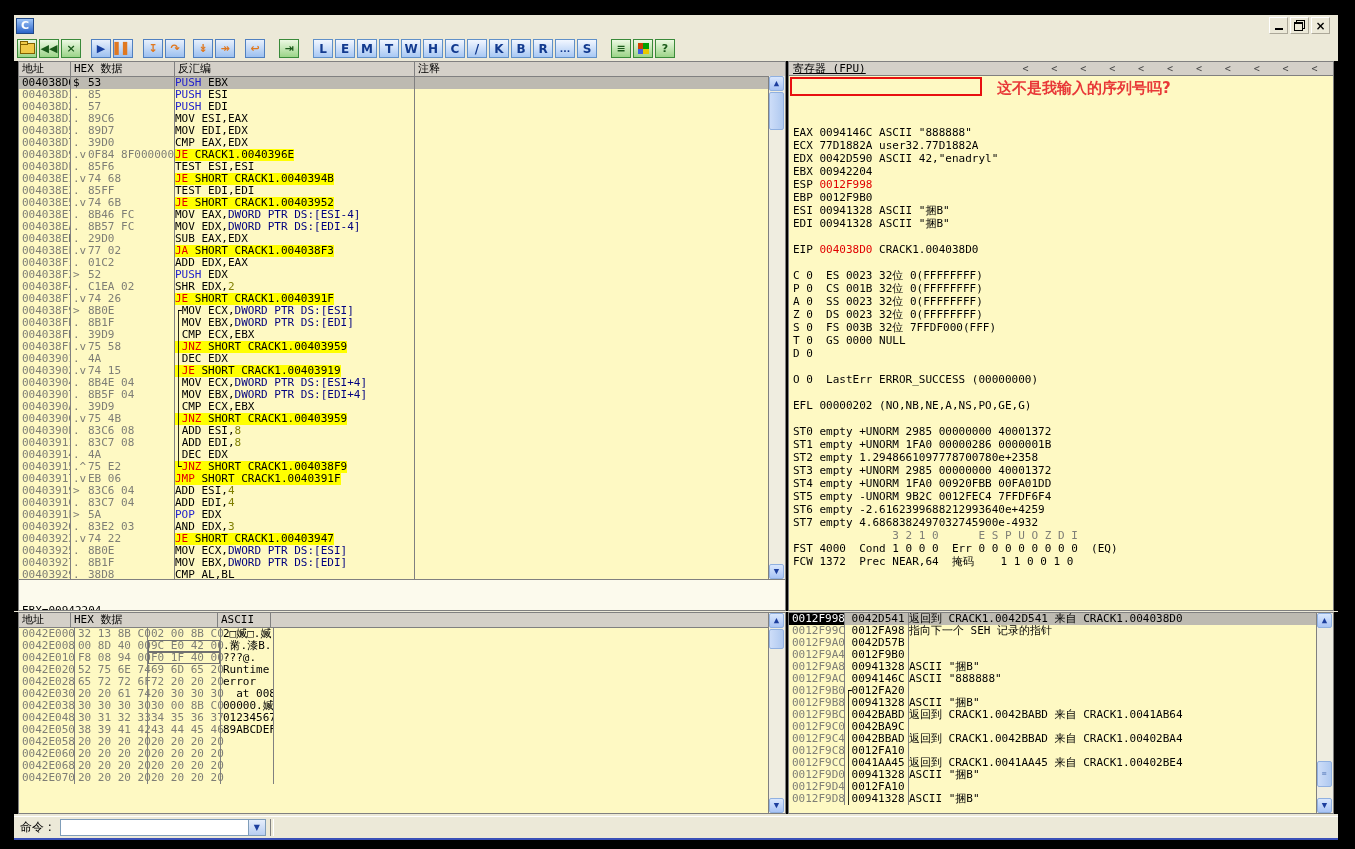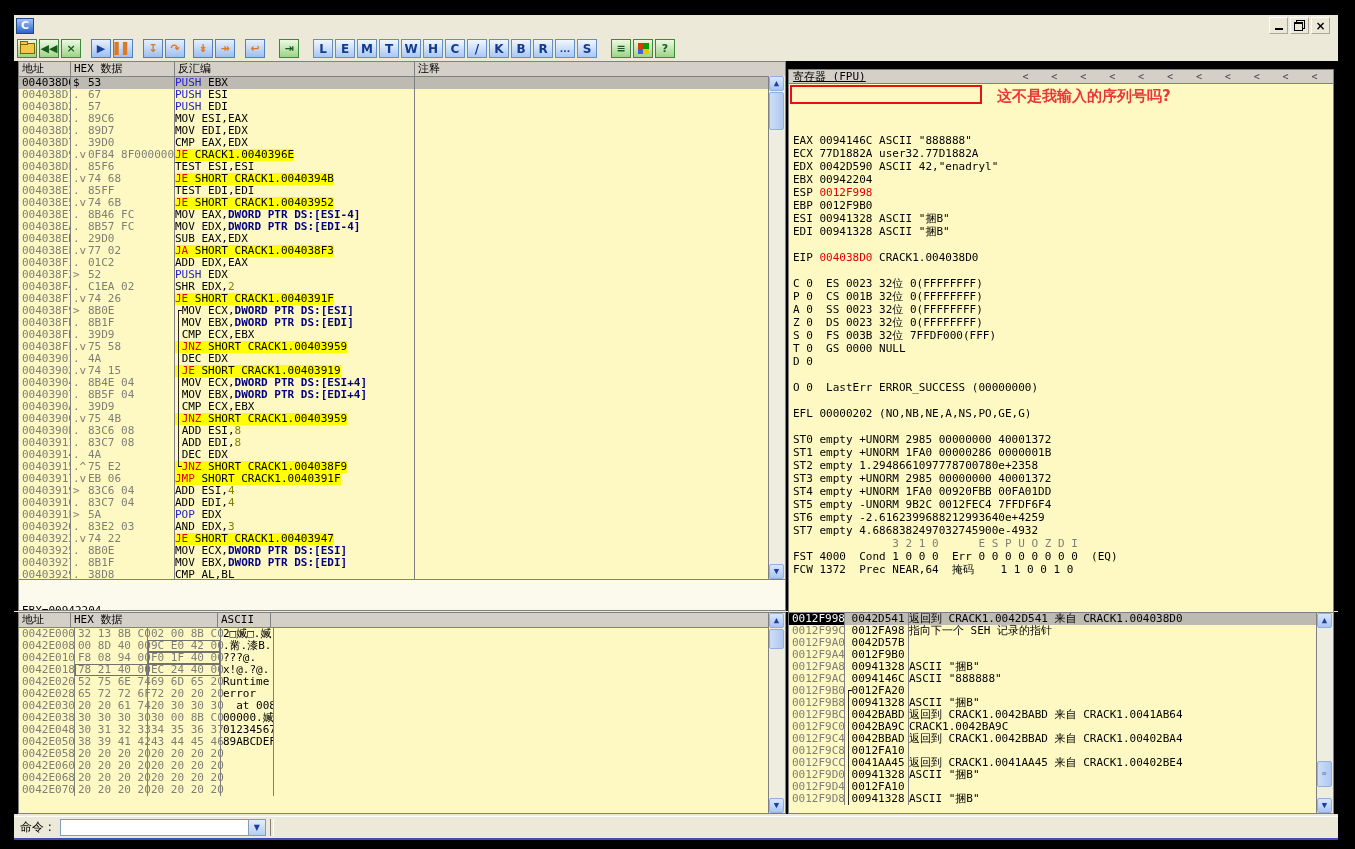--- a/index.html
+++ b/index.html
@@ -41,39 +41,39 @@
   .gridicon:after{content:"";position:absolute;left:0;top:6px;width:11px;height:5px;
         background:linear-gradient(90deg,#4060E0 50%,#E8C800 50%);}
   
   .workarea{position:absolute;left:0;top:46px;width:100%;height:550px;background:#000;}
   .bottomarea{position:absolute;left:0;top:597px;width:100%;height:202px;background:#000;}
   .pane{position:absolute;background:#fef9c3;border:1px solid #808080;box-sizing:border-box;
         overflow:hidden;font-family:"DejaVu Sans Mono",monospace;font-size:11px;line-height:12px;}
   .phead{height:14px;background:#D4D0C8;border-bottom:1px solid #808080;display:flex;
         color:#000;font-size:11px;line-height:13px;white-space:pre;}
   .phead .hc{border-right:1px solid #808080;padding-left:3px;box-sizing:border-box;flex:none;}
-  .k{color:#000;} .b{color:#2222CC;} .r{color:#E00000;} .n{color:#000080;font-weight:bold;}
+  .k{color:#000;} .b{color:#2222CC;} .r{color:#E00000;} .n{color:#000080;}
   .o{color:#7F7F00;} .g{color:#7E7E76;}
   .hl{background:#FFFF00;}
   
   .cpu{left:4px;top:0;width:768px;height:550px;display:flex;flex-direction:column;}
   .drows{flex:1;overflow:hidden;}
   .drow{height:12px;display:flex;white-space:pre;}
   .drow.sel{background:#BDBAB1;}
   .drow.sel .g{color:#000;}
   .da{width:52px;flex:none;padding-left:3px;border-right:1px solid #808080;box-sizing:border-box;overflow:hidden;}
   .dh{width:104px;flex:none;border-right:1px solid #808080;box-sizing:border-box;overflow:hidden;display:flex;}
   .dh .mk{width:17px;flex:none;padding-left:2px;box-sizing:border-box;}
   .dd{width:240px;flex:none;border-right:1px solid #808080;box-sizing:border-box;overflow:hidden;}
   .dc{flex:1;}
   .dinfo{height:30px;border-top:1px solid #808080;background:#FCFAED;white-space:pre;
          overflow:hidden;padding-left:3px;}
   .dinfo div{height:14px;line-height:14px;}
   
-  .regs{left:774px;top:8px;width:546px;height:550px;}
+  .regs{left:774px;top:0;width:546px;height:550px;}
   .rhead{height:14px;background:#D4D0C8;border-bottom:1px solid #808080;position:relative;
          font-size:11px;line-height:13px;padding-left:4px;box-sizing:border-box;}
   .rhead .title{text-decoration:underline;}
   .chev{position:absolute;right:4px;top:0;width:318px;display:flex;}
   .chev span{flex:1;text-align:center;color:#444;font-size:10px;line-height:13px;}
   .rbody{position:relative;padding:2px 0 0 4px;white-space:pre;}
   .rline{height:13px;line-height:13px;}
   .redbox{position:absolute;left:1px;top:1px;width:188px;height:15px;border:2px solid #E81010;}
   .annot{position:absolute;left:208px;top:6px;color:#E83838;font-family:"DejaVu Sans",sans-serif;
          font-size:15px;font-weight:bold;white-space:nowrap;}
@@ -231,21 +231,21 @@
 
     <div class="pane cpu">
       <div class="phead">
         <span class="hc" style="width:52px">地址</span>
         <span class="hc" style="width:104px">HEX 数据</span>
         <span class="hc" style="width:240px">反汇编</span>
         <span class="hc" style="flex:1;border-right:0">注释</span>
       </div>
       <div class="drows" id="drows">
           <div class="drow sel"><span class="da g">004038D0</span><span class="dh g"><span class="mk">$</span><span>53</span></span><span class="dd"><span class="b">PUSH</span><span class="k"> EBX</span></span><span class="dc"></span></div>
-          <div class="drow"><span class="da g">004038D1</span><span class="dh g"><span class="mk">.</span><span>67</span></span><span class="dd"><span class="b">PUSH</span><span class="k"> ESI</span></span><span class="dc"></span></div>
+          <div class="drow"><span class="da g">004038D1</span><span class="dh g"><span class="mk">.</span><span>85</span></span><span class="dd"><span class="b">PUSH</span><span class="k"> ESI</span></span><span class="dc"></span></div>
           <div class="drow"><span class="da g">004038D2</span><span class="dh g"><span class="mk">.</span><span>57</span></span><span class="dd"><span class="b">PUSH</span><span class="k"> EDI</span></span><span class="dc"></span></div>
           <div class="drow"><span class="da g">004038D3</span><span class="dh g"><span class="mk">.</span><span>89C6</span></span><span class="dd"><span class="k">MOV ESI,EAX</span></span><span class="dc"></span></div>
           <div class="drow"><span class="da g">004038D5</span><span class="dh g"><span class="mk">.</span><span>89D7</span></span><span class="dd"><span class="k">MOV EDI,EDX</span></span><span class="dc"></span></div>
           <div class="drow"><span class="da g">004038D7</span><span class="dh g"><span class="mk">.</span><span>39D0</span></span><span class="dd"><span class="k">CMP EAX,EDX</span></span><span class="dc"></span></div>
           <div class="drow"><span class="da g">004038D9</span><span class="dh g"><span class="mk">.v</span><span>0F84 8F000000</span></span><span class="dd"><span class="hl"><span class="r">JE</span><span class="k"> CRACK1.0040396E</span></span></span><span class="dc"></span></div>
           <div class="drow"><span class="da g">004038DF</span><span class="dh g"><span class="mk">.</span><span>85F6</span></span><span class="dd"><span class="k">TEST ESI,ESI</span></span><span class="dc"></span></div>
           <div class="drow"><span class="da g">004038E1</span><span class="dh g"><span class="mk">.v</span><span>74 68</span></span><span class="dd"><span class="hl"><span class="r">JE</span><span class="k"> SHORT CRACK1.0040394B</span></span></span><span class="dc"></span></div>
           <div class="drow"><span class="da g">004038E3</span><span class="dh g"><span class="mk">.</span><span>85FF</span></span><span class="dd"><span class="k">TEST EDI,EDI</span></span><span class="dc"></span></div>
           <div class="drow"><span class="da g">004038E5</span><span class="dh g"><span class="mk">.v</span><span>74 6B</span></span><span class="dd"><span class="hl"><span class="r">JE</span><span class="k"> SHORT CRACK1.00403952</span></span></span><span class="dc"></span></div>
           <div class="drow"><span class="da g">004038E7</span><span class="dh g"><span class="mk">.</span><span>8B46 FC</span></span><span class="dd"><span class="k">MOV EAX,</span><span class="n">DWORD PTR DS:[ESI-4]</span></span><span class="dc"></span></div>
@@ -321,21 +321,20 @@
       <div class="phead">
         <span class="hc" style="width:52px">地址</span>
         <span class="hc" style="width:147px">HEX 数据</span>
         <span class="hc" style="width:53px">ASCII</span>
         <span class="hc" style="flex:1;border-right:0"></span>
       </div>
       <div class="mrows" id="mrows">
           <div class="mrow"><span class="ma g">0042E000</span><span class="mg g">32 13 8B C0</span><span class="mg g">02 00 8B C0</span><span class="mas k">2□媙□.媙</span><span class="mrest"></span></div>
           <div class="mrow"><span class="ma g">0042E008</span><span class="mg g">00 8D 40 00</span><span class="mg g box">9C E0 42 00</span><span class="mas k">.黹.漆B.</span><span class="mrest"></span></div>
           <div class="mrow"><span class="ma g">0042E010</span><span class="mg g">F8 08 94 00</span><span class="mg g box">F0 1F 40 00</span><span class="mas k">???@.</span><span class="mrest"></span></div>
-          <div class="mrow"><span class="ma g">0042E018</span><span class="mg g box">78 21 40 00</span><span class="mg g box">EC 24 40 00</span><span class="mas k">x!@.?@.</span><span class="mrest"></span></div>
           <div class="mrow"><span class="ma g">0042E020</span><span class="mg g">52 75 6E 74</span><span class="mg g">69 6D 65 20</span><span class="mas k">Runtime</span><span class="mrest"></span></div>
           <div class="mrow"><span class="ma g">0042E028</span><span class="mg g">65 72 72 6F</span><span class="mg g">72 20 20 20</span><span class="mas k">error</span><span class="mrest"></span></div>
           <div class="mrow"><span class="ma g">0042E030</span><span class="mg g">20 20 61 74</span><span class="mg g">20 30 30 30</span><span class="mas k">  at 008</span><span class="mrest"></span></div>
           <div class="mrow"><span class="ma g">0042E038</span><span class="mg g">30 30 30 30</span><span class="mg g">30 00 8B C0</span><span class="mas k">00000.媙</span><span class="mrest"></span></div>
           <div class="mrow"><span class="ma g">0042E048</span><span class="mg g">30 31 32 33</span><span class="mg g">34 35 36 37</span><span class="mas k">01234567</span><span class="mrest"></span></div>
           <div class="mrow"><span class="ma g">0042E050</span><span class="mg g">38 39 41 42</span><span class="mg g">43 44 45 46</span><span class="mas k">89ABCDEF</span><span class="mrest"></span></div>
           <div class="mrow"><span class="ma g">0042E058</span><span class="mg g">20 20 20 20</span><span class="mg g">20 20 20 20</span><span class="mas k"></span><span class="mrest"></span></div>
           <div class="mrow"><span class="ma g">0042E060</span><span class="mg g">20 20 20 20</span><span class="mg g">20 20 20 20</span><span class="mas k"></span><span class="mrest"></span></div>
           <div class="mrow"><span class="ma g">0042E068</span><span class="mg g">20 20 20 20</span><span class="mg g">20 20 20 20</span><span class="mas k"></span><span class="mrest"></span></div>
           <div class="mrow"><span class="ma g">0042E070</span><span class="mg g">20 20 20 20</span><span class="mg g">20 20 20 20</span><span class="mas k"></span><span class="mrest"></span></div>
@@ -351,21 +350,21 @@
       <div id="srows">
           <div class="srow sel"><span class="sa g">0012F998</span><span class="sv k"> 0042D541</span><span class="sc k">返回到 CRACK1.0042D541 来自 CRACK1.004038D0</span></div>
           <div class="srow"><span class="sa g">0012F99C</span><span class="sv k"> 0012FA98</span><span class="sc k">指向下一个 SEH 记录的指针</span></div>
           <div class="srow"><span class="sa g">0012F9A0</span><span class="sv k"> 0042D57B</span></div>
           <div class="srow"><span class="sa g">0012F9A4</span><span class="sv k"> 0012F9B0</span><span class="sc k"></span></div>
           <div class="srow"><span class="sa g">0012F9A8</span><span class="sv k"> 00941328</span><span class="sc k">ASCII "捆B"</span></div>
           <div class="srow"><span class="sa g">0012F9AC</span><span class="sv k"> 0094146C</span><span class="sc k">ASCII "888888"</span></div>
           <div class="srow"><span class="sa g">0012F9B0</span><span class="sv k">┌0012FA20</span><span class="sc k"></span></div>
           <div class="srow"><span class="sa g">0012F9B8</span><span class="sv k">│00941328</span><span class="sc k">ASCII "捆B"</span></div>
           <div class="srow"><span class="sa g">0012F9BC</span><span class="sv k">│0042BABD</span><span class="sc k">返回到 CRACK1.0042BABD 来自 CRACK1.0041AB64</span></div>
-          <div class="srow"><span class="sa g">0012F9C0</span><span class="sv k">│0042BA9C</span><span class="sc k">CRACK1.0042BA9C</span></div>
+          <div class="srow"><span class="sa g">0012F9C0</span><span class="sv k">│0042BA9C</span></div>
           <div class="srow"><span class="sa g">0012F9C4</span><span class="sv k">│0042BBAD</span><span class="sc k">返回到 CRACK1.0042BBAD 来自 CRACK1.00402BA4</span></div>
           <div class="srow"><span class="sa g">0012F9C8</span><span class="sv k">│0012FA10</span><span class="sc k"></span></div>
           <div class="srow"><span class="sa g">0012F9CC</span><span class="sv k">│0041AA45</span><span class="sc k">返回到 CRACK1.0041AA45 来自 CRACK1.00402BE4</span></div>
           <div class="srow"><span class="sa g">0012F9D0</span><span class="sv k">│00941328</span><span class="sc k">ASCII "捆B"</span></div>
           <div class="srow"><span class="sa g">0012F9D4</span><span class="sv k">│0012FA10</span><span class="sc k"></span></div>
           <div class="srow"><span class="sa g">0012F9D8</span><span class="sv k">│00941328</span><span class="sc k">ASCII "捆B"</span></div>
         </div>
       <div class="vsb" style="top:0;height:200px">
         <span class="sbtn" style="top:0">▲</span>
         <span class="sthumb" style="top:148px;height:26px;line-height:24px">≡</span>

